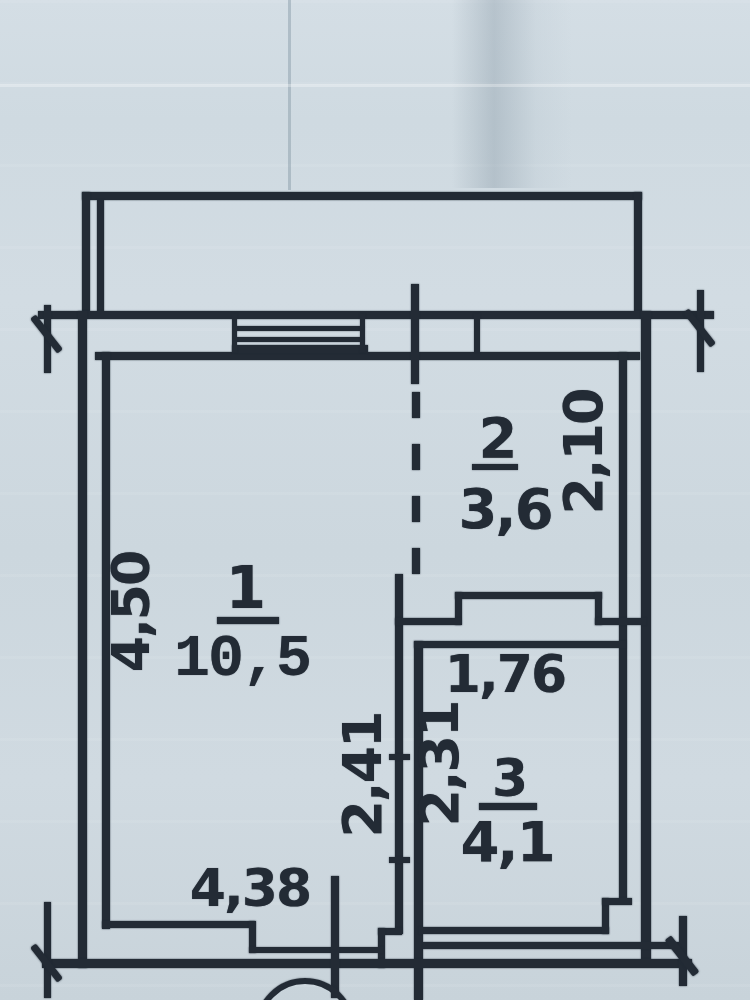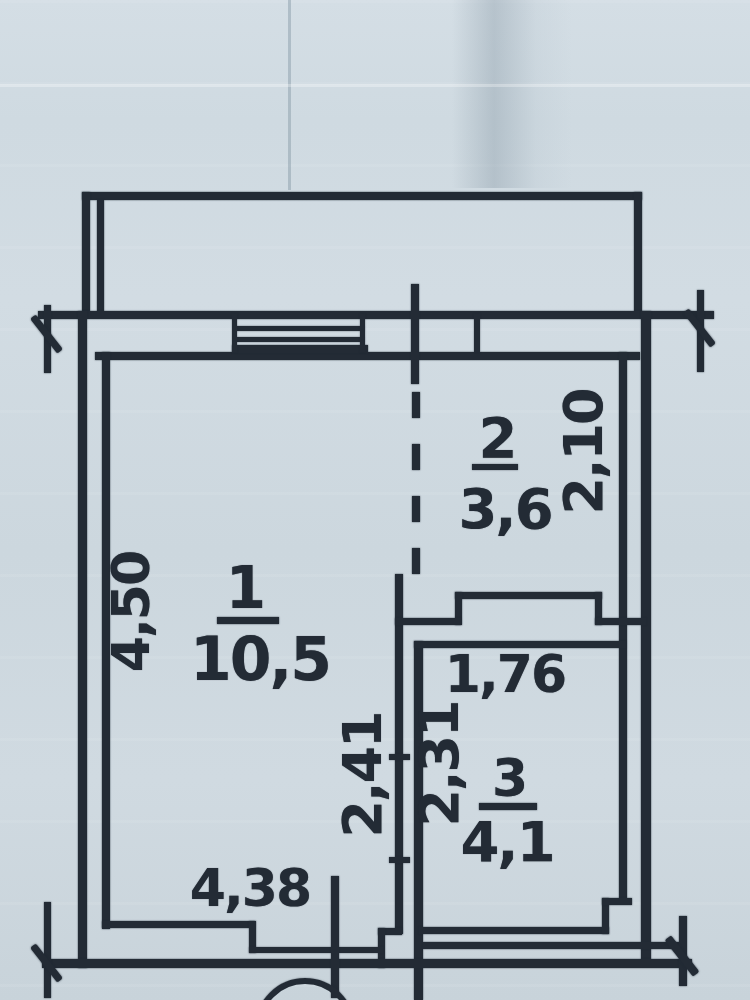--- a/index.html
+++ b/index.html
@@ -105,21 +105,21 @@
   <div class="ln" style="left:44px;top:902px;width:7px;height:96px;"></div>
   <div class="tick" style="left:43px;top:941px;width:7px;height:44px;"></div>
   <div class="ln" style="left:331px;top:876px;width:8px;height:122px;"></div>
   <div class="ln" style="left:679px;top:916px;width:8px;height:70px;"></div>
   <div class="tick" style="left:678px;top:933px;width:8px;height:46px;"></div>
 
   <div class="arc" style="left:255px;top:978px;width:88px;height:88px;"></div>
 
   <div class="lbl" style="left:245px;top:588px;font-size:58px;">1</div>
   <div class="ln" style="left:217px;top:617px;width:62px;height:7px;"></div>
-  <div class="lbl" style="left:260px;top:659px;font-size:60px;">10,5</div>
+  <div class="lbl" style="left:242px;top:659px;font-size:60px;font-family:Liberation Mono, monospace;">10,5</div>
 
   <div class="lbl" style="left:497px;top:438px;font-size:56px;">2</div>
   <div class="ln" style="left:472px;top:464px;width:46px;height:6px;"></div>
   <div class="lbl" style="left:489px;top:509px;font-size:56px;margin-left:16px;">3,6</div>
 
   <div class="lbl" style="left:509px;top:778px;font-size:52px;">3</div>
   <div class="ln" style="left:479px;top:803px;width:58px;height:7px;"></div>
   <div class="lbl" style="left:507px;top:842px;font-size:56px;">4,1</div>
 
   <div class="lbl rot" style="left:584px;top:452px;font-size:54px;">2,10</div>

